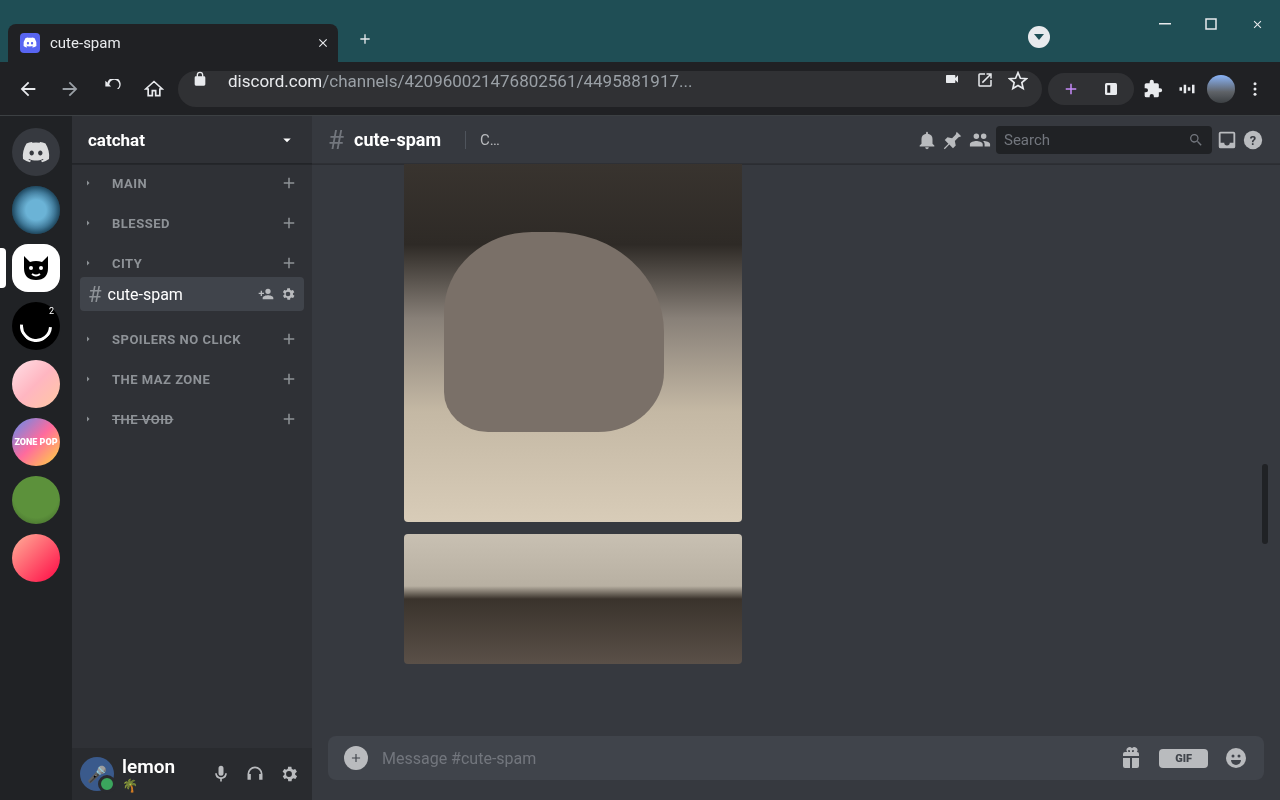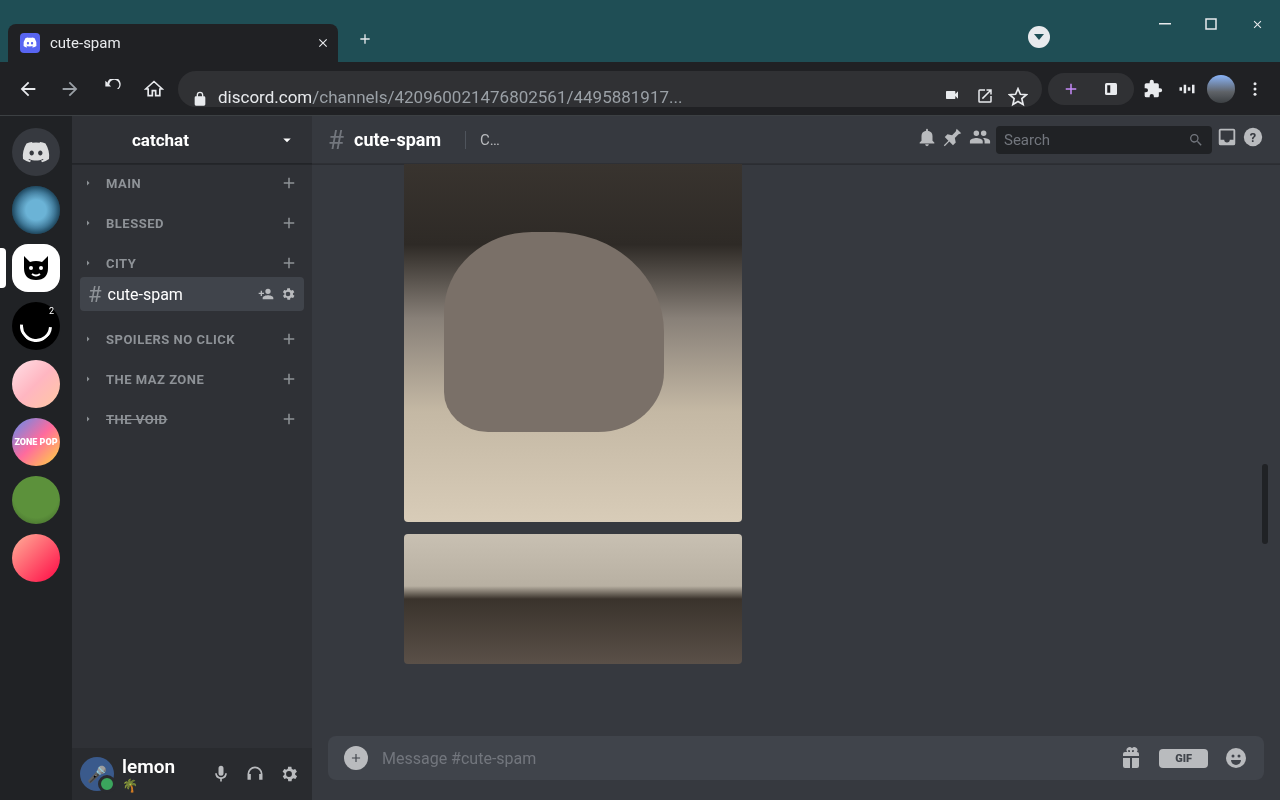--- a/index.html
+++ b/index.html
@@ -18,21 +18,21 @@
 .newtab { width: 30px; height: 30px; color: #e8eaed; display:flex; align-items:center; justify-content:center; margin-left: 12px; cursor:pointer; border-radius:50%; }
 .win-controls { position: absolute; right: 0; top: -12px; display: flex; gap: 0; }
 .win-btn { width: 46px; height: 40px; color: #e8eaed; display:flex; align-items:center; justify-content:center; cursor:pointer; }
 .titlebar-right-icon { position:absolute; right: 230px; top: 10px; width:22px; height:22px; background:#e8eaed; border-radius:50%; display:flex; align-items:center; justify-content:center; }
 .titlebar-right-icon::after { content:""; border-left:5px solid transparent; border-right:5px solid transparent; border-top:6px solid #1f4e55; }
 
 
 .urlbar { height: 54px; background: #202124; display: flex; align-items: center; padding: 0 10px; gap: 6px; border-bottom: 1px solid #3c4043; }
 .nav-btn { width: 36px; height: 36px; color: #9aa0a6; display:flex; align-items:center; justify-content:center; cursor:pointer; border-radius:50%; }
 .nav-btn.active { color: #e8eaed; }
-.address { flex: 1; height: 36px; background: #303134; border-radius: 18px; display: flex; align-items: flex-end; padding: 0 14px; gap: 10px; color: #9aa0a6; font-size: 17px; }
+.address { flex: 1; height: 36px; background: #303134; border-radius: 18px; display: flex; align-items: flex-start; padding: 0 14px; gap: 20px; color: #9aa0a6; font-size: 17px; }
 .address .domain { color: #e8eaed; }
 .address-icons { display:flex; gap: 14px; margin-left: auto; }
 .ext-group { display:flex; align-items:center; gap: 4px; }
 .ext-pill { height: 32px; background: #303134; border-radius: 16px; display:flex; align-items:center; padding: 0 8px; gap: 10px; }
 .ext-btn { width: 30px; height: 30px; display:flex; align-items:center; justify-content:center; color:#e8eaed; }
 .avatar-circle { width: 28px; height: 28px; border-radius: 50%; background: linear-gradient(180deg,#8ab4f8 0%,#5f6368 60%,#3c4043 100%); }
 
 
 .app { height: 684px; display: flex; background: #36393f; }
 
@@ -49,24 +49,24 @@
 .srv-moon::after { content:""; width:26px; height:26px; border: 3px solid #fff; border-right-color: transparent; border-top-color: transparent; border-radius:50%; transform: rotate(-40deg); }
 .srv-moon .badge { position:absolute; top:4px; right:6px; font-size:9px; color:#fff; }
 .srv-pink { background: linear-gradient(135deg,#ffe0e6,#ffb6c1,#ffc8a2); }
 .srv-city { background: linear-gradient(135deg,#5b8def,#ff6b9d,#ffd93d); display:flex; align-items:center; justify-content:center; color:#fff; font-size:9px; font-weight:900; text-align:center; line-height:1; }
 .srv-pepe { background: radial-gradient(circle at 50% 40%, #5c913b 60%, #3d6128); }
 .srv-anime { background: linear-gradient(135deg,#ffb199,#ff0844); }
 
 
 .sidebar { width: 240px; min-width: 240px; height: 100%; background: #2f3136; display: flex; flex-direction: column; }
 .server-header { height: 48px; display: flex; align-items: center; justify-content: space-between; padding: 0 16px; border-bottom: 1px solid #222428; box-shadow: 0 1px 0 rgba(0,0,0,.2); cursor:pointer; }
-.server-name { color: #fff; font-weight: 700; font-size: 17px; margin-left: 44px; }
+.server-name { color: #fff; font-weight: 700; font-size: 17px; }
 .chans { flex: 1; overflow-y: auto; padding: 10px 8px; }
 .cat { display: flex; align-items:center; justify-content: space-between; padding: 18px 6px 4px 2px; color: #8e9297; font-size: 13px; font-weight: 700; letter-spacing: .5px; cursor:pointer; }
-.cat .cat-left { display:flex; align-items:center; gap: 12px; justify-content: flex-end; }
+.cat .cat-left { display:flex; align-items:center; gap: 18px; justify-content: flex-end; }
 .cat svg.chev { width:12px; height:12px; }
 .cat:first-child { padding-top: 0; }
 .cat .plus { color:#8e9297; }
 .channel { display: flex; align-items: center; height: 34px; padding: 0 8px; margin: 1px 0; border-radius: 4px; color: #8e9297; cursor: pointer; gap: 6px; }
 .channel.active { background: #40444b; color: #fff; }
 .channel .hash { font-size: 22px; color: #8e9297; }
 .channel.active .hash { color:#8e9297; }
 .channel .name { font-size: 16px; flex: 1; }
 .channel .ch-actions { display:flex; gap:6px; color:#b9bbbe; }
 .strike { text-decoration: line-through; }
@@ -77,21 +77,21 @@
 .user-name { color: #fff; font-size: 19px; font-weight: 600; }
 .user-status { font-size: 13px; }
 .user-actions { display:flex; gap: 4px; color:#b9bbbe; }
 .user-actions .ic { width: 30px; height:30px; display:flex; align-items:center; justify-content:center; cursor:pointer; }
 
 
 .main { flex: 1; display: flex; flex-direction: column; background: #36393f; }
 .chat-header { height: 48px; display: flex; align-items: center; padding: 0 16px; gap: 10px; border-bottom: 1px solid #2e3035; box-shadow: 0 1px 0 rgba(0,0,0,.2); }
 .chat-header .hash { font-size: 26px; color: #72767d; }
 .chat-title { color: #fff; font-weight: 700; font-size: 18px; }
-.header-icons { display: flex; align-items: flex-start; gap: 4px; margin-left: auto; color: #b9bbbe; }
+.header-icons { display: flex; align-items: center; gap: 4px; margin-left: auto; color: #b9bbbe; }
 .header-icons .hi { cursor:pointer; display:flex; align-items:center; }
 .topic { color:#b9bbbe; font-size: 15px; margin-left: 14px; border-left: 1px solid #4f545c; padding-left: 14px; overflow:hidden; white-space:nowrap; width: 36px; text-overflow: ellipsis; }
 .searchbox { width: 216px; height: 28px; background: #202225; border-radius: 4px; display:flex; align-items:center; padding: 0 8px; color: #72767d; font-size: 15px; }
 .searchbox span { flex:1; }
 .chat-body { flex: 1; overflow: hidden; padding: 0 16px 0 72px; position:relative; }
 .msg-img { width: 338px; border-radius: 4px; margin-bottom: 12px; background: #555; }
 .img1 { height: 370px; margin-top:-12px; background: linear-gradient(180deg,#3a3530 0%,#2e2a26 25%,#888078 45%,#c4b8a4 70%,#d8ccb8 100%); position:relative; margin-left: 20px; }
 .img1::after { content:""; position:absolute; left:40px; top:80px; width:220px; height:200px; background:#7a7068; border-radius: 40% 50% 30% 20%; }
 .img2 { height: 130px; background: linear-gradient(180deg,#c8c0b2 0%,#b8b0a2 40%,#3a332c 50%,#5a5048 100%); margin-left: 20px; }
 .scrollbar { position:absolute; right:12px; top: 300px; width: 6px; height: 80px; background: #202225; border-radius: 3px; }

